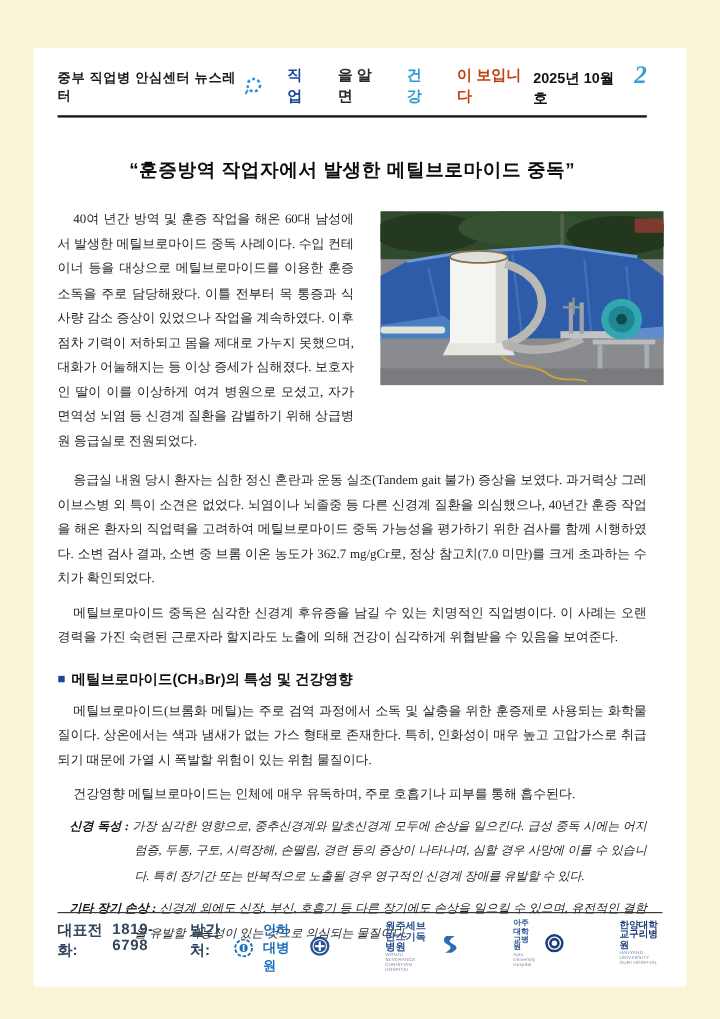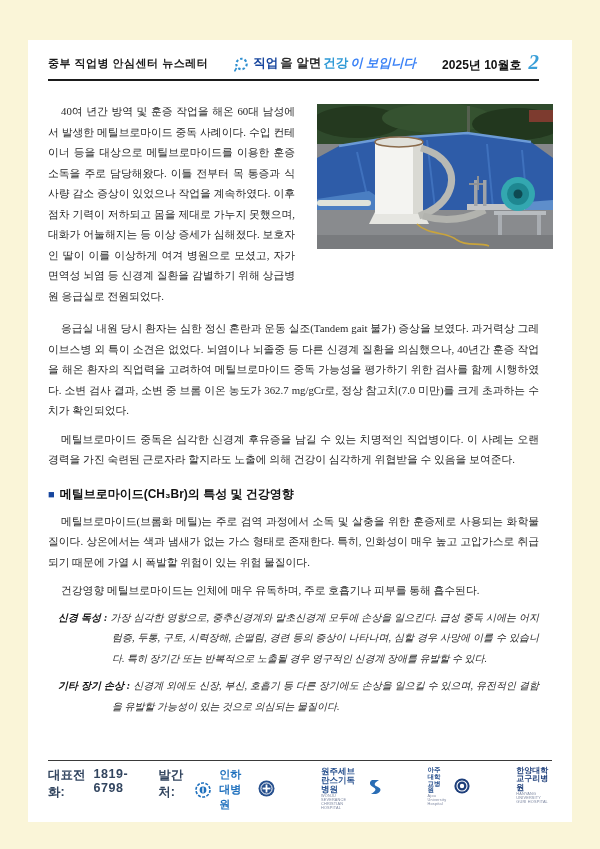--- a/index.html
+++ b/index.html
@@ -14,27 +14,27 @@
   }
   
   .hdr{
     display:flex;justify-content:space-between;align-items:center;
     padding-bottom:5px;border-bottom:2px solid #1b1b1b;
   }
   .hdr-left{
     font-family:"Liberation Sans","DejaVu Sans",sans-serif;
     font-weight:bold;font-size:11px;color:#1a1a1a;letter-spacing:0.5px;
   }
-  .hdr-center{display:flex;align-items:flex-end;gap:2px;
+  .hdr-center{display:flex;align-items:center;gap:18px;
     font-family:"Liberation Sans","DejaVu Sans",sans-serif;font-weight:bold;font-size:12.5px;}
   .hdr-center .sw{display:inline-flex;margin-right:2px;}
   .hdr-center .c-job{color:#17469e;}
   .hdr-center .c-mid{color:#2b2b2b;}
   .hdr-center .c-health{color:#2f9ad6;}
-  .hdr-center .c-tail{color:#3b82f6;font-style:italic;}
+  .hdr-center .c-tail{color:#c2410c;}
   .hdr-right{display:flex;align-items:baseline;gap:7px;}
   .issue{font-family:"Liberation Sans","DejaVu Sans",sans-serif;font-weight:bold;font-size:12px;color:#111;}
   .pagenum{font-style:italic;font-weight:bold;font-size:21px;color:#3a9fd8;line-height:1;}
   
   .banner{
     width:330px;height:19px;margin:3px auto 0 auto;
     background:linear-gradient(90deg,rgba(41,167,224,0) 0%,#29a7e0 16%,#1f9cd8 50%,#29a7e0 84%,rgba(41,167,224,0) 100%);
     display:flex;align-items:center;justify-content:center;
   }
   .banner span{
@@ -111,20 +111,21 @@
       <span class="c-health">건강</span>
       <span class="c-tail">이 보입니다</span>
     </div>
     <div class="hdr-right">
       <span class="issue">2025년 10월호</span>
       <span class="pagenum">2</span>
     </div>
   </div>
 
 
+  <h1 class="title">“훈증방역 작업자에서 발생한 메틸브로마이드 중독”</h1>
 
   <div class="row">
     <p class="body">40여 년간 방역 및 훈증 작업을 해온 60대 남성에서 발생한 메틸브로마이드 중독 사례이다. 수입 컨테이너 등을 대상으로 메틸브로마이드를 이용한 훈증 소독을 주로 담당해왔다. 이틀 전부터 목 통증과 식사량 감소 증상이 있었으나 작업을 계속하였다. 이후 점차 기력이 저하되고 몸을 제대로 가누지 못했으며, 대화가 어눌해지는 등 이상 증세가 심해졌다. 보호자인 딸이 이를 이상하게 여겨 병원으로 모셨고, 자가면역성 뇌염 등 신경계 질환을 감별하기 위해 상급병원 응급실로 전원되었다.</p>
     <figure class="photo">
       <svg width="236" height="145" viewBox="0 0 236 145">
         <rect width="236" height="145" fill="#85878a"></rect>
         <rect width="236" height="40" fill="#2f4a2c"></rect>
         <ellipse cx="40" cy="18" rx="45" ry="16" fill="#24391f"></ellipse>
         <ellipse cx="120" cy="14" rx="55" ry="15" fill="#355230"></ellipse>
         <ellipse cx="200" cy="20" rx="45" ry="16" fill="#22371e"></ellipse>

